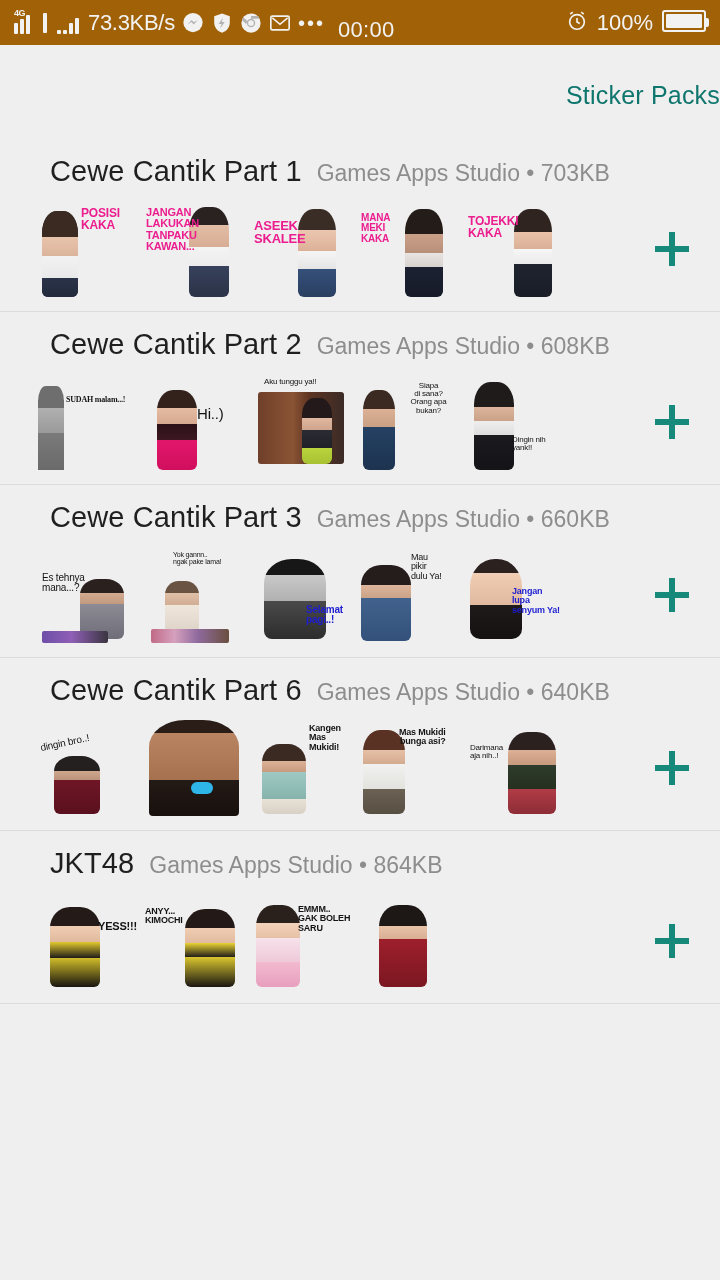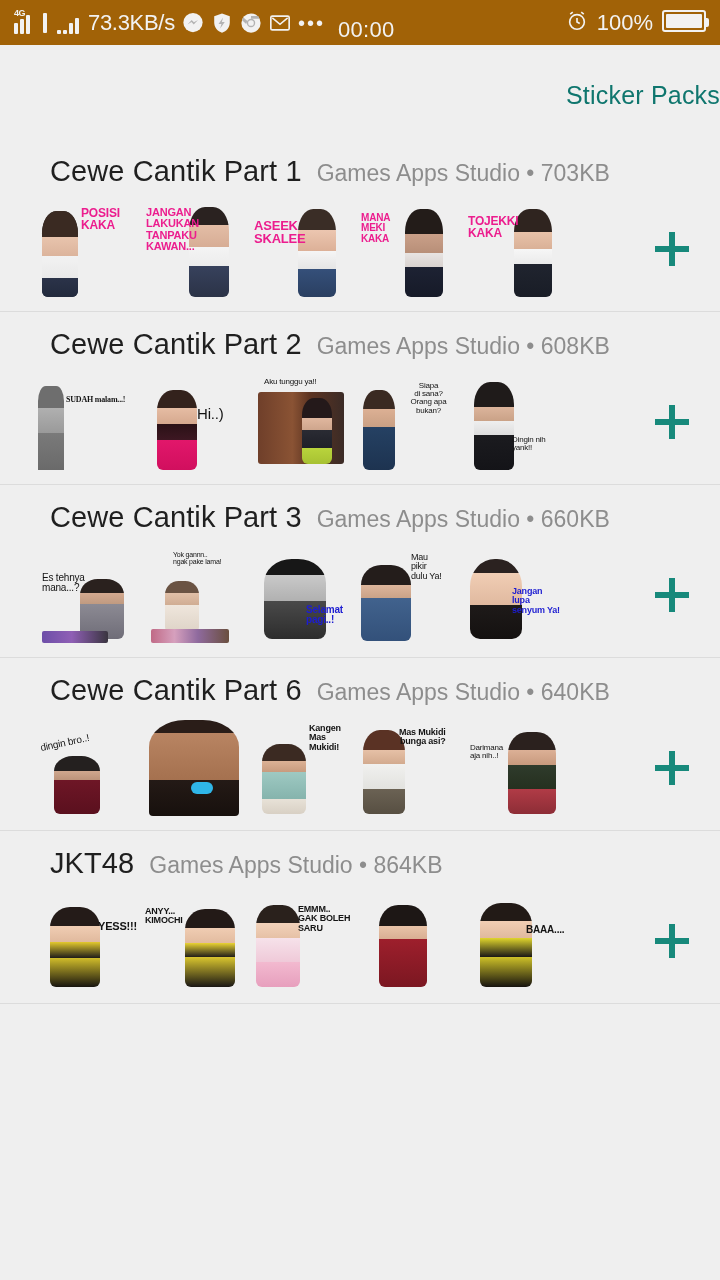--- a/index.html
+++ b/index.html
@@ -463,26 +463,20 @@
 SARU</span>
         </div>
 
         <div class="thumb">
           <div class="art">
             <div class="figure" style="left:22px;bottom:2px;width:48px;height:82px;background:linear-gradient(#1d1715 0%,#1d1715 26%,#e8c3a8 26%,#d8ae92 42%,#9d1f2c 42%,#7b1721 100%);"></div>
           </div>
           <span class="cap black" style="left:0;top:0;font-size:9px;"></span>
         </div>
 
-        <div class="thumb">
-          <div class="art">
-            <div class="figure" style="left:16px;bottom:2px;width:52px;height:84px;background:linear-gradient(#221a16 0%,#221a16 22%,#f0cdb3 22%,#e0b99d 42%,#ded32c 42%,#1c1916 64%,#cfc228 64%,#16130f 100%);"></div>
-          </div>
-          <span class="cap black" style="left:62px;top:32px;font-size:10px;">BAAA....</span>
-        </div>
 
       </div>
       <div class="add-btn">
         <span class="plus"></span>
       </div>
     </div>
   </div>
 
 </div>
 

